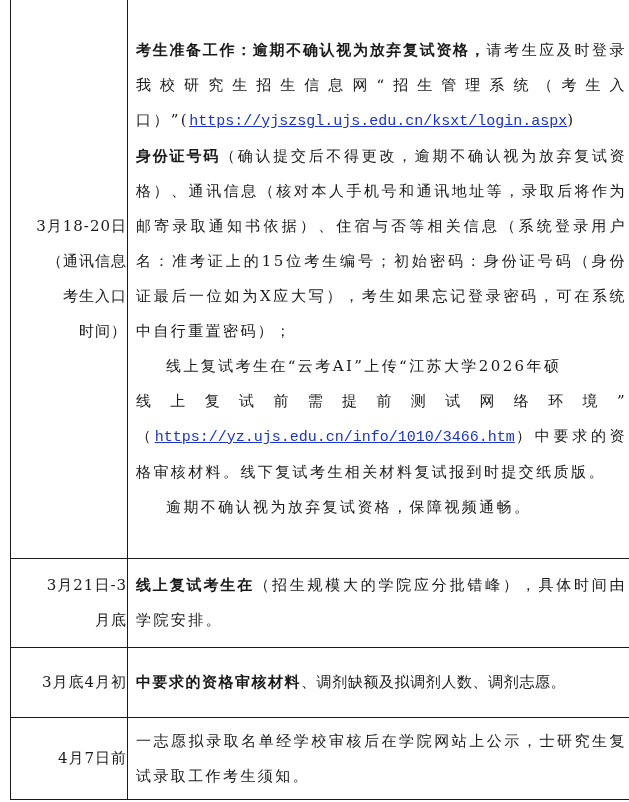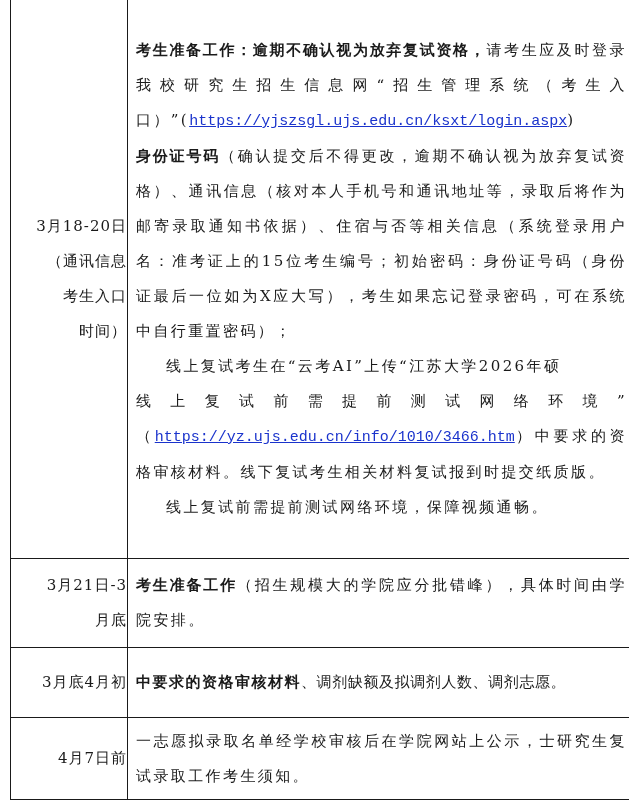--- a/index.html
+++ b/index.html
@@ -30,30 +30,30 @@
       <div>（通讯信息</div>
       <div>考生入口</div>
       <div>时间）</div>
     </td>
     <td class="desc">
       <span class="para"><span class="b">考生准备工作：逾期不确认视为放弃复试资格，</span><span>请考生应及时登录我校研究生招生信息网“招生管理系统（考生入口）”(</span><a>https://yjszsgl.ujs.edu.cn/ksxt/login.aspx</a><span>)</span></span>
       <span class="para"><span class="b">身份证号码</span><span>（确认提交后不得更改，逾期不确认视为放弃复试资格）、通讯信息（核对本人手机号和通讯地址等，录取后将作为邮寄录取通知书依据）、住宿与否等相关信息（系统登录用户名：准考证上的15位考生编号；初始密码：身份证号码（身份证最后一位如为X应大写），考生如果忘记登录密码，可在系统中自行重置密码）；</span></span>
       <span class="indent"><span>线上复试考生在“云考AI”上传“江苏大学2026年硕</span></span>
       <span class="spread"><span>线上复试前需提前测试网络环境”</span></span>
       <span class="para"><span>（</span><a>https://yz.ujs.edu.cn/info/1010/3466.htm</a><span>）中要求的资格审核材料。线下复试考生相关材料复试报到时提交纸质版。</span></span>
-      <span class="indent"><span>线上复试前需提前测试网络环境，保障视频通畅。</span></span>
+      <span class="indent"><span>逾期不确认视为放弃复试资格，保障视频通畅。</span></span>
     </td>
   </tr>
   <tr class="r2">
     <td class="date">
       <div>3月21日-3</div>
       <div>月底</div>
     </td>
     <td class="desc">
-      <span class="b">考生准备工作</span><span>（招生规模大的学院应分批错峰），具体时间由学院安排。</span>
+      <span class="b">线上复试考生在</span><span>（招生规模大的学院应分批错峰），具体时间由学院安排。</span>
     </td>
   </tr>
   <tr class="r3">
     <td class="date">
       <div>3月底4月初</div>
     </td>
     <td class="desc" style="letter-spacing:0.6px">
       <span class="b">中要求的资格审核材料</span><span>、调剂缺额及拟调剂人数、调剂志愿。</span>
     </td>
   </tr>

